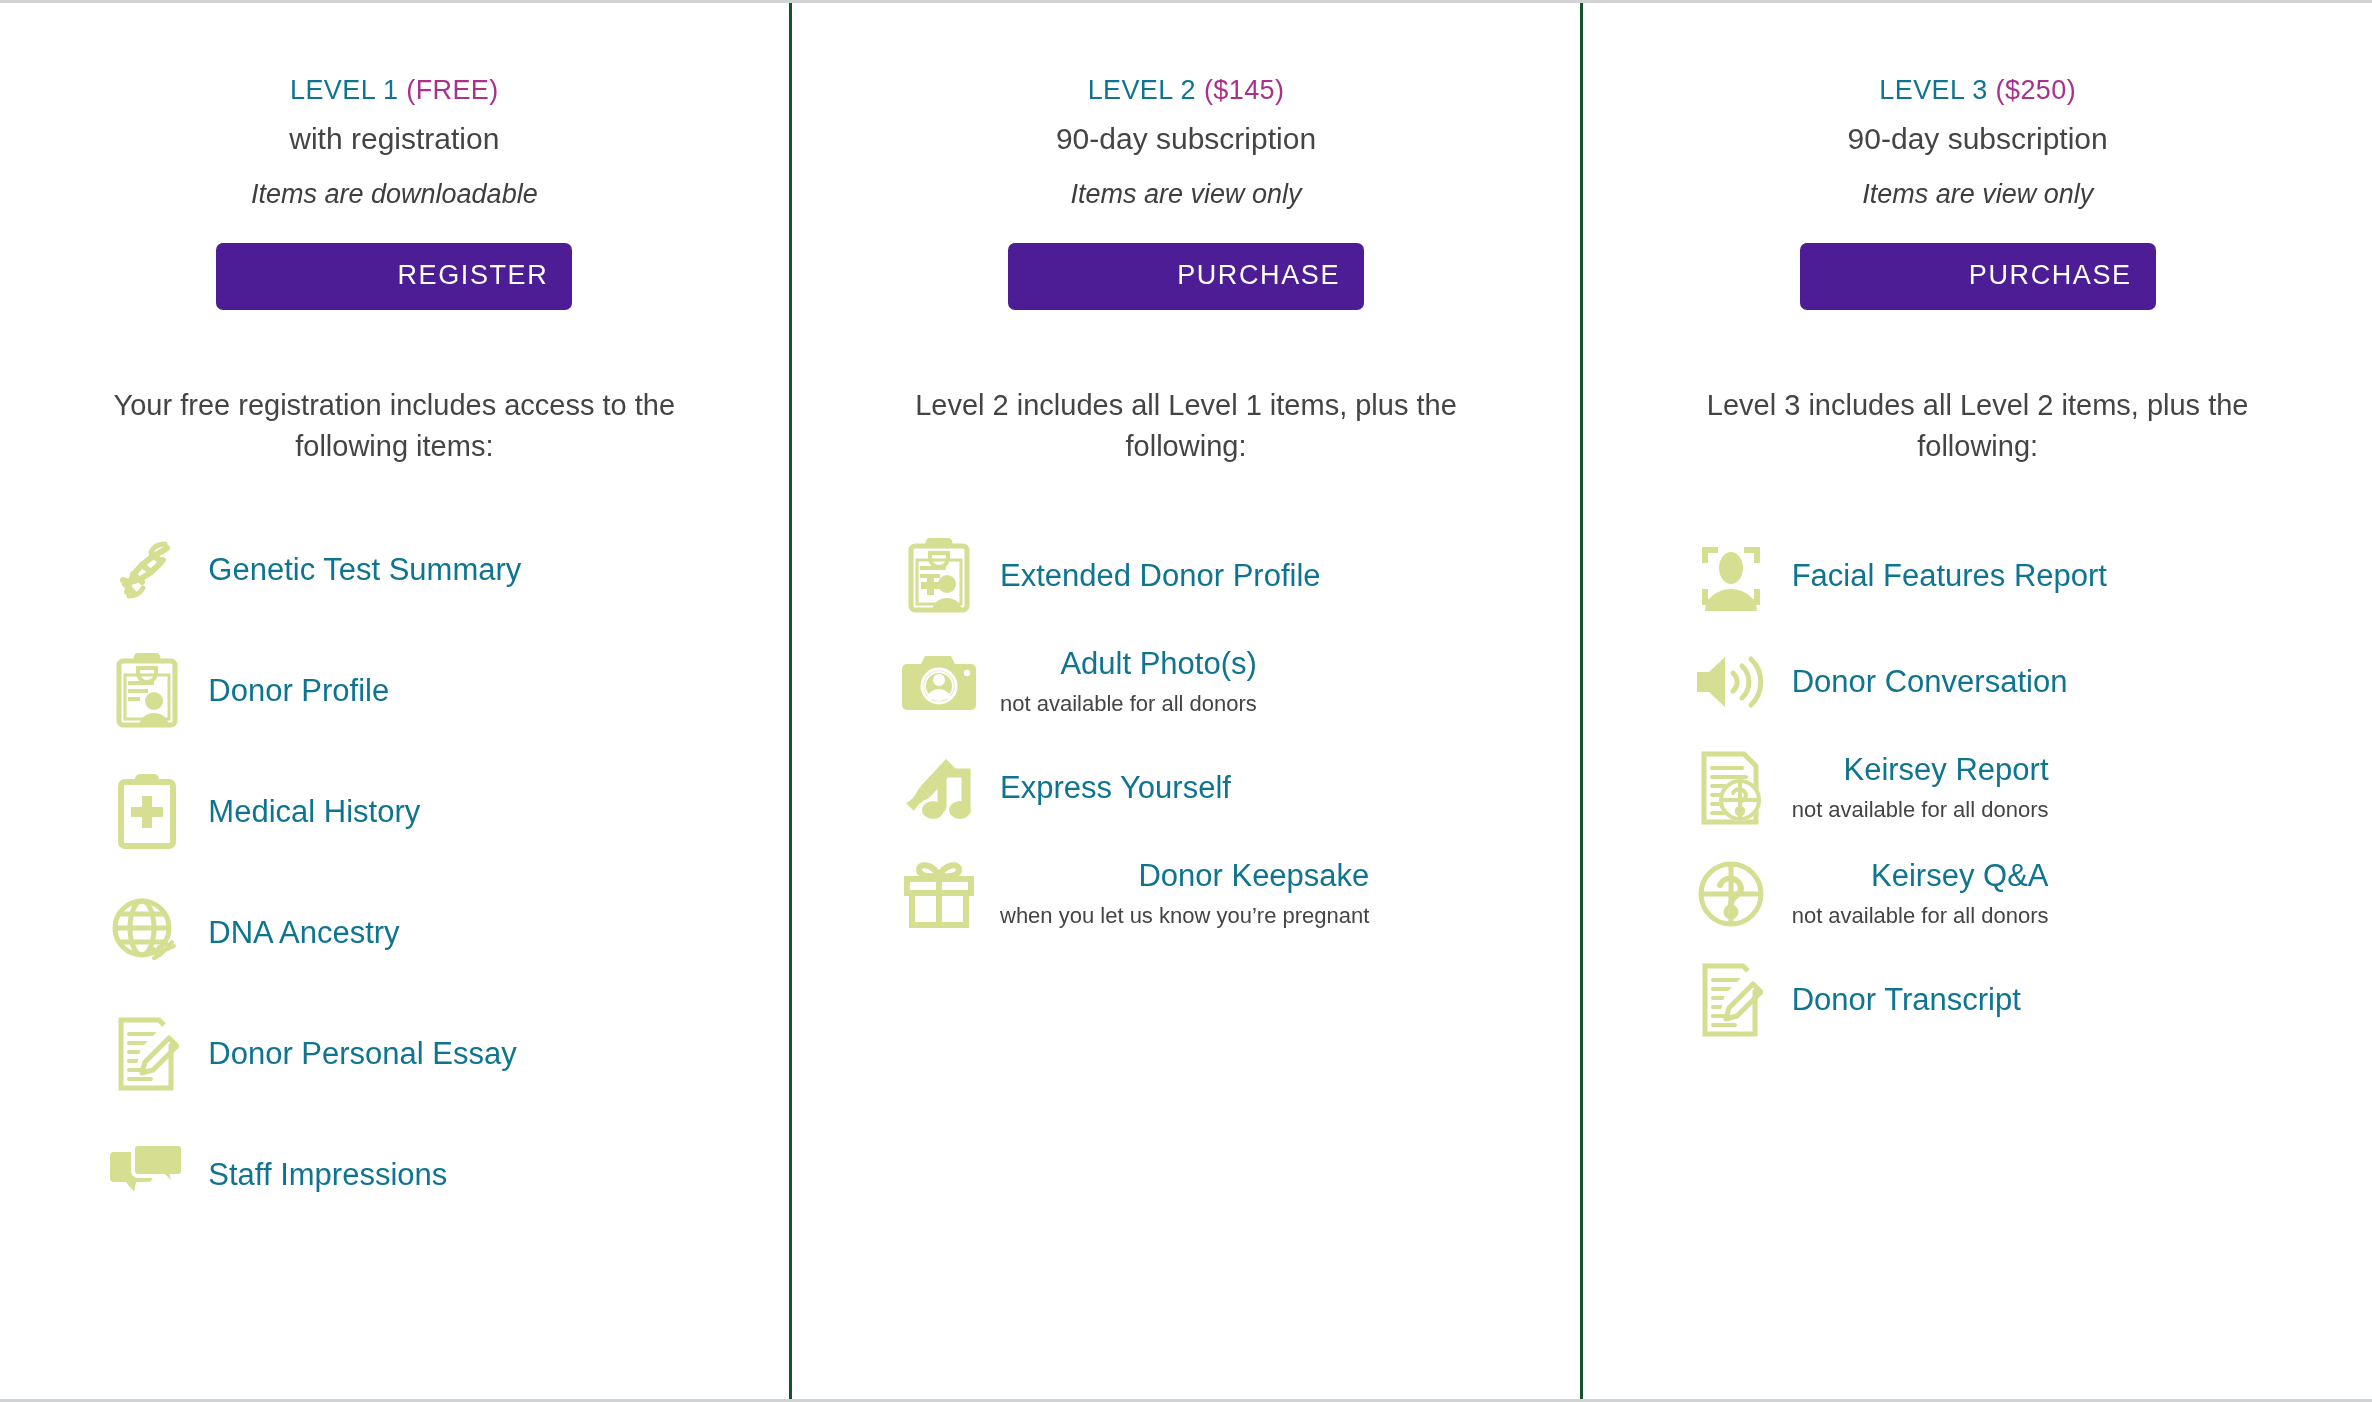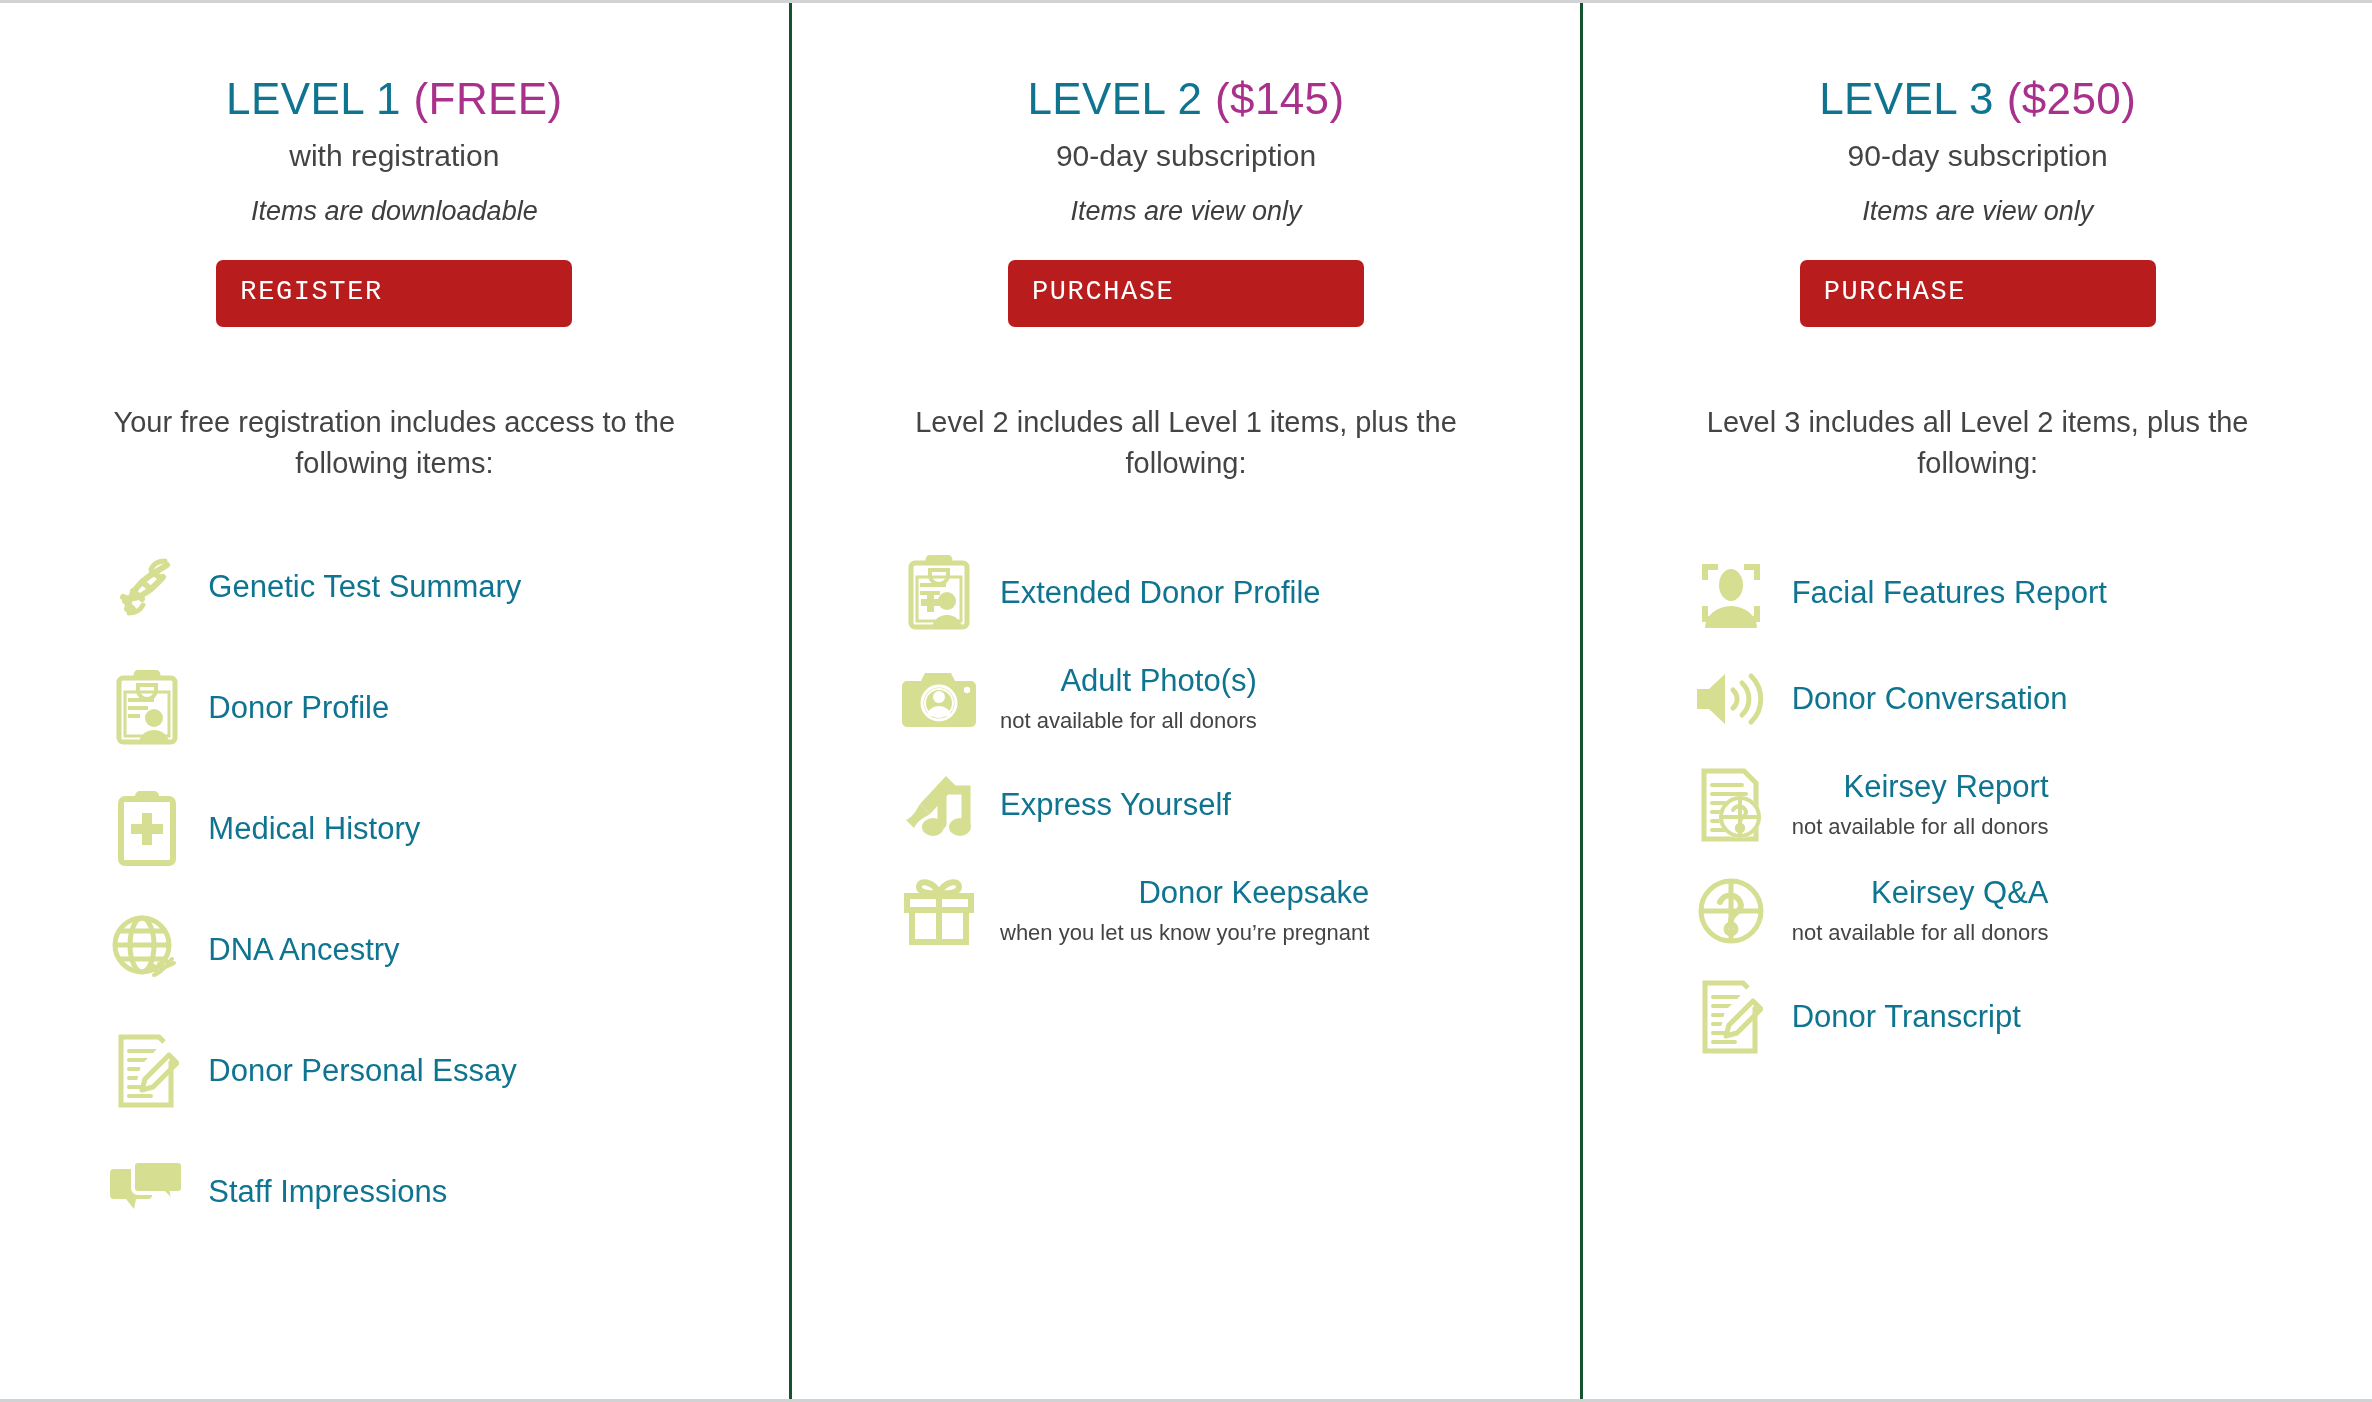--- a/index.html
+++ b/index.html
@@ -35,21 +35,21 @@
   }
   .tier-column + .tier-column { border-left: 3px solid #14532d; }
 
   
   .tier-header {
     width: 100%;
     text-align: center;
     padding-top: 74px;
   }
   .tier-title {
-    font-size: 44px;
+    font-size: 27px;
     font-weight: 400;
     letter-spacing: .4px;
     line-height: 1;
     margin: 0 0 0 0;
     white-space: nowrap;
   }
   .tier-title .tier-name { color: #0f7490; }
   .tier-title .tier-price { color: #a9308b; }
 
   .tier-sub {
@@ -64,29 +64,29 @@
     color: #3e3e3e;
     margin-top: 22px;
     line-height: 1.15;
   }
 
   .tier-cta {
     display: inline-block;
     margin-top: 33px;
     min-width: 356px;
     padding: 19px 24px 21px;
-    background: #b91c1c;
+    background: #4c1d95;
     color: #ffffff;
     border: none;
     border-radius: 7px;
-    font-family: Liberation Mono, monospace;
+    font-family: Liberation Sans, sans-serif;
     font-size: 27px;
     letter-spacing: 1.6px;
     cursor: pointer;
-    text-align: left;
+    text-align: right;
     line-height: 1;
   }
 
   
   .tier-intro {
     color: #444444;
     font-size: 29px;
     line-height: 1.42;
     text-align: center;
     margin-top: 75px;

